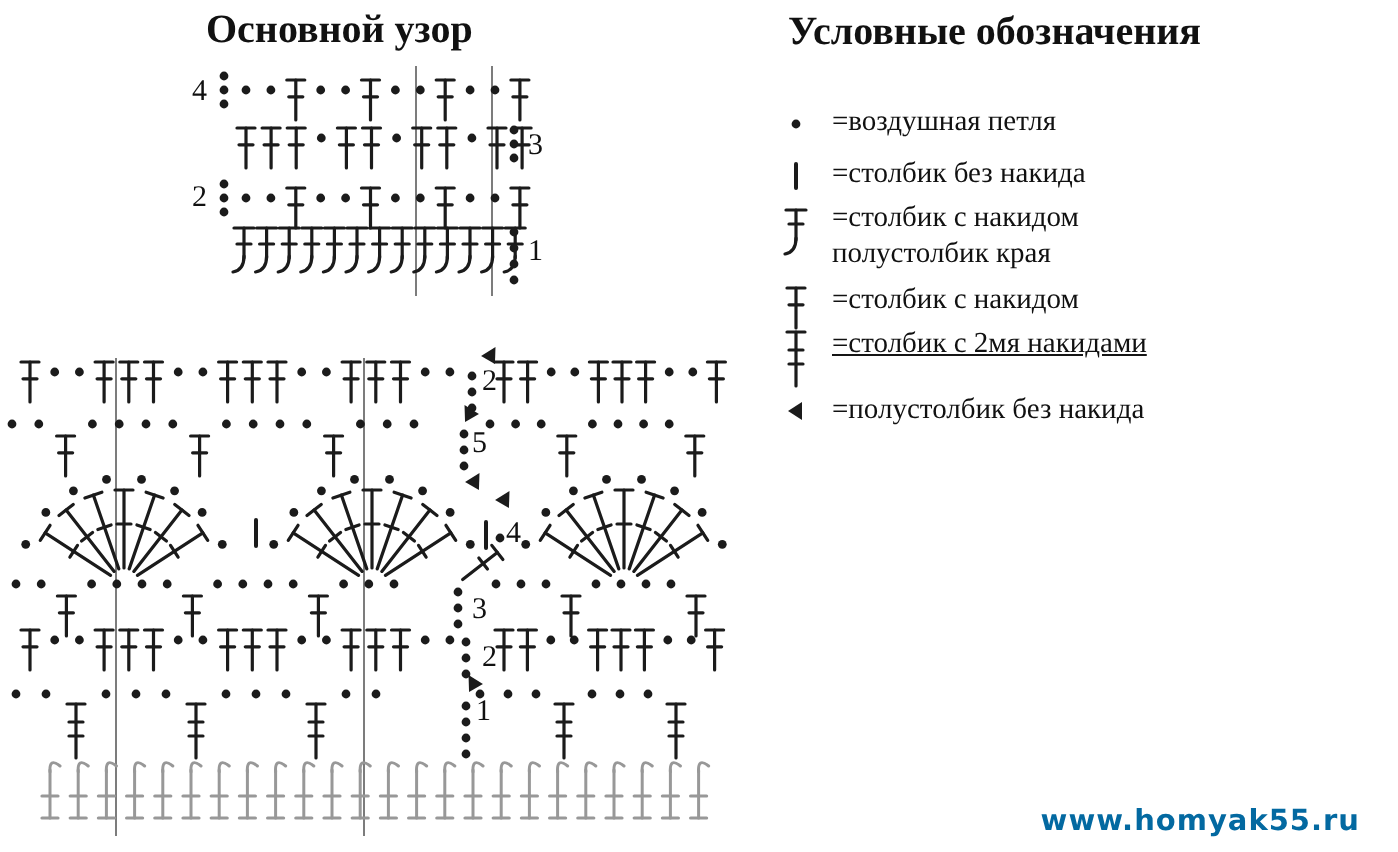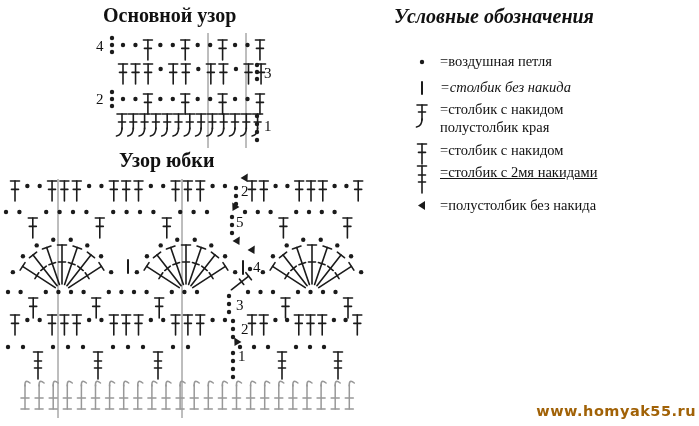--- a/index.html
+++ b/index.html
@@ -4,29 +4,29 @@
 <style>
   html,body{margin:0;padding:0;background:#fff;}
   #stage{
     position:relative;width:699px;height:424px;background:#fff;overflow:hidden;
     font-family:"Liberation Serif","DejaVu Serif",serif;color:#151515;
   }
   #chart-svg{position:absolute;left:0;top:0;}
   .title{position:absolute;font-weight:bold;font-size:20px;white-space:nowrap;color:#111;}
   #main-title{left:103px;top:4px;}
   #skirt-title{left:119px;top:149px;}
-  #legend-title{left:394px;top:5px;font-style:italic;}
+  #legend-title{left:394px;top:5px;}
   .num{position:absolute;font-size:15px;color:#111;line-height:15px;}
-  .legend-item{position:absolute;left:412px;display:flex;align-items:flex-start;}
+  .legend-item{position:absolute;left:388px;display:flex;align-items:flex-start;}
   .legend-sym{flex:0 0 28px;width:28px;}
   .legend-label{font-size:14.5px;line-height:17.5px;color:#111;white-space:nowrap;}
   #watermark{
-    position:absolute;right:3px;top:403px;
+    position:absolute;right:19px;top:403px;
     font-family:"DejaVu Sans","Liberation Sans",sans-serif;
-    font-weight:bold;font-size:14.5px;letter-spacing:.5px;color:#a16207;
+    font-weight:bold;font-size:14.5px;letter-spacing:.5px;color:#0369a1;
     text-shadow:-1.5px 0 #fff,1.5px 0 #fff,0 -1.5px #fff,0 1.5px #fff,
       -1px -1px #fff,1px -1px #fff,-1px 1px #fff,1px 1px #fff;
   }
 </style>
 </head>
 <body>
 
 <div id="stage">
   <svg id="chart-svg" width="699" height="426">
       <line x1="208" y1="33" x2="208" y2="148" stroke="#6e6e6e" stroke-width="0.9"></line>
@@ -602,31 +602,30 @@
       <circle cx="250" cy="269" r="2.2" fill="#1b1b1b"></circle>
       <g transform="rotate(52 240 283)">
         <line x1="235.5" y1="272" x2="244.5" y2="272" stroke="#1b1b1b" stroke-width="1.6" stroke-linecap="round"></line>
         <line x1="240" y1="272" x2="240" y2="294" stroke="#1b1b1b" stroke-width="1.6" stroke-linecap="round"></line>
         <line x1="236.5" y1="281" x2="243.5" y2="281" stroke="#1b1b1b" stroke-width="1.6" stroke-linecap="round"></line>
       </g>
       <polygon points="238,340 238,348 245.5,344" fill="#1b1b1b" transform="rotate(-120 238 344)"></polygon>
     </svg>
 
   <div class="title" id="main-title">Основной узор</div>
-  <div class="title" id="skirt-title">Узор юбки</div>
   <div class="title" id="legend-title">Условные обозначения</div>
 
   <div id="legend">
       <div class="legend-item" style="top: 53px;">
         <span class="legend-sym"><svg width="28" height="36">
             <circle cx="10" cy="9" r="2.2" fill="#1b1b1b"></circle>
           </svg></span>
         <span class="legend-label">=воздушная петля</span>
       </div>
-      <div class="legend-item" style="top: 79px; font-style: italic;">
+      <div class="legend-item" style="top: 79px;">
         <span class="legend-sym"><svg width="28" height="36">
             <line x1="10" y1="3" x2="10" y2="15" stroke="#1b1b1b" stroke-width="2" stroke-linecap="round"></line>
           </svg></span>
         <span class="legend-label">=столбик без накида</span>
       </div>
       <div class="legend-item" style="top: 101px;">
         <span class="legend-sym"><svg width="28" height="36">
             <line x1="5" y1="4" x2="15" y2="4" stroke="#1b1b1b" stroke-width="1.6" stroke-linecap="round"></line>
             <line x1="10" y1="4" x2="10" y2="19" stroke="#1b1b1b" stroke-width="1.6" stroke-linecap="round"></line>
             <line x1="6.5" y1="11" x2="13.5" y2="11" stroke="#1b1b1b" stroke-width="1.6" stroke-linecap="round"></line>

